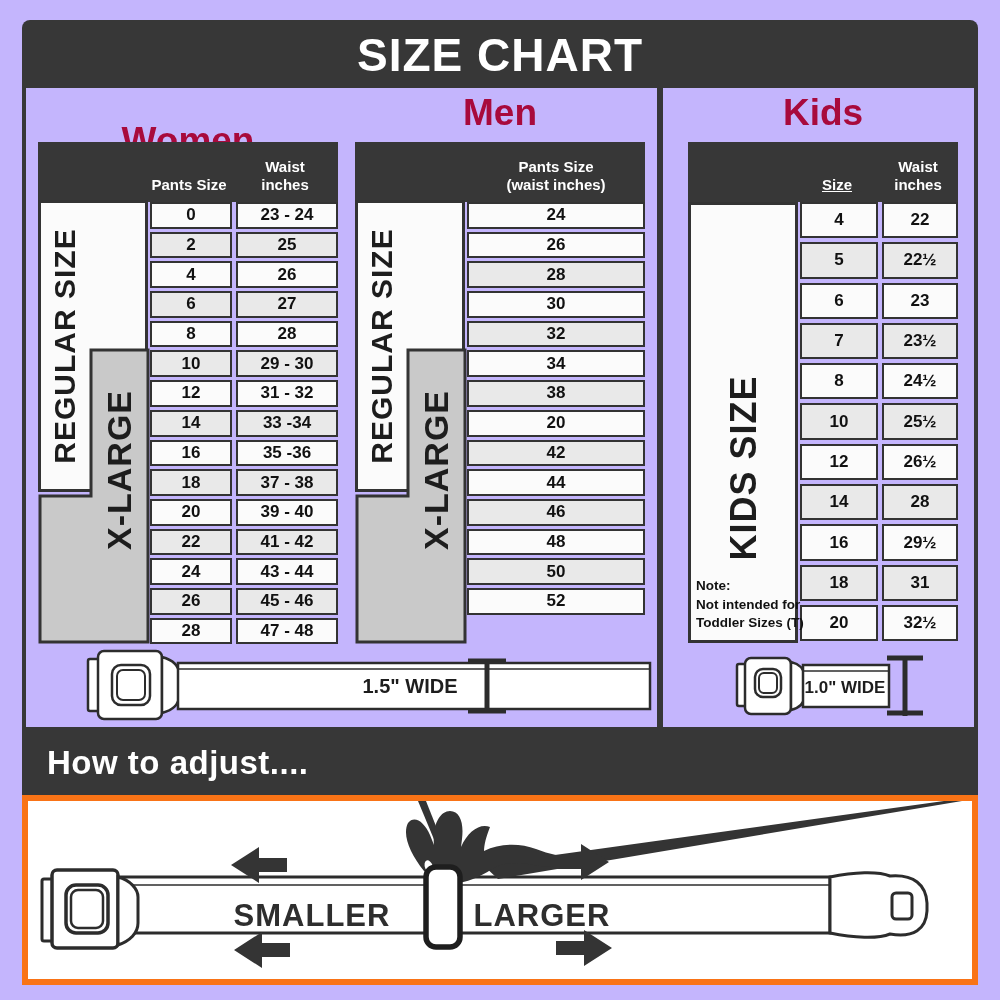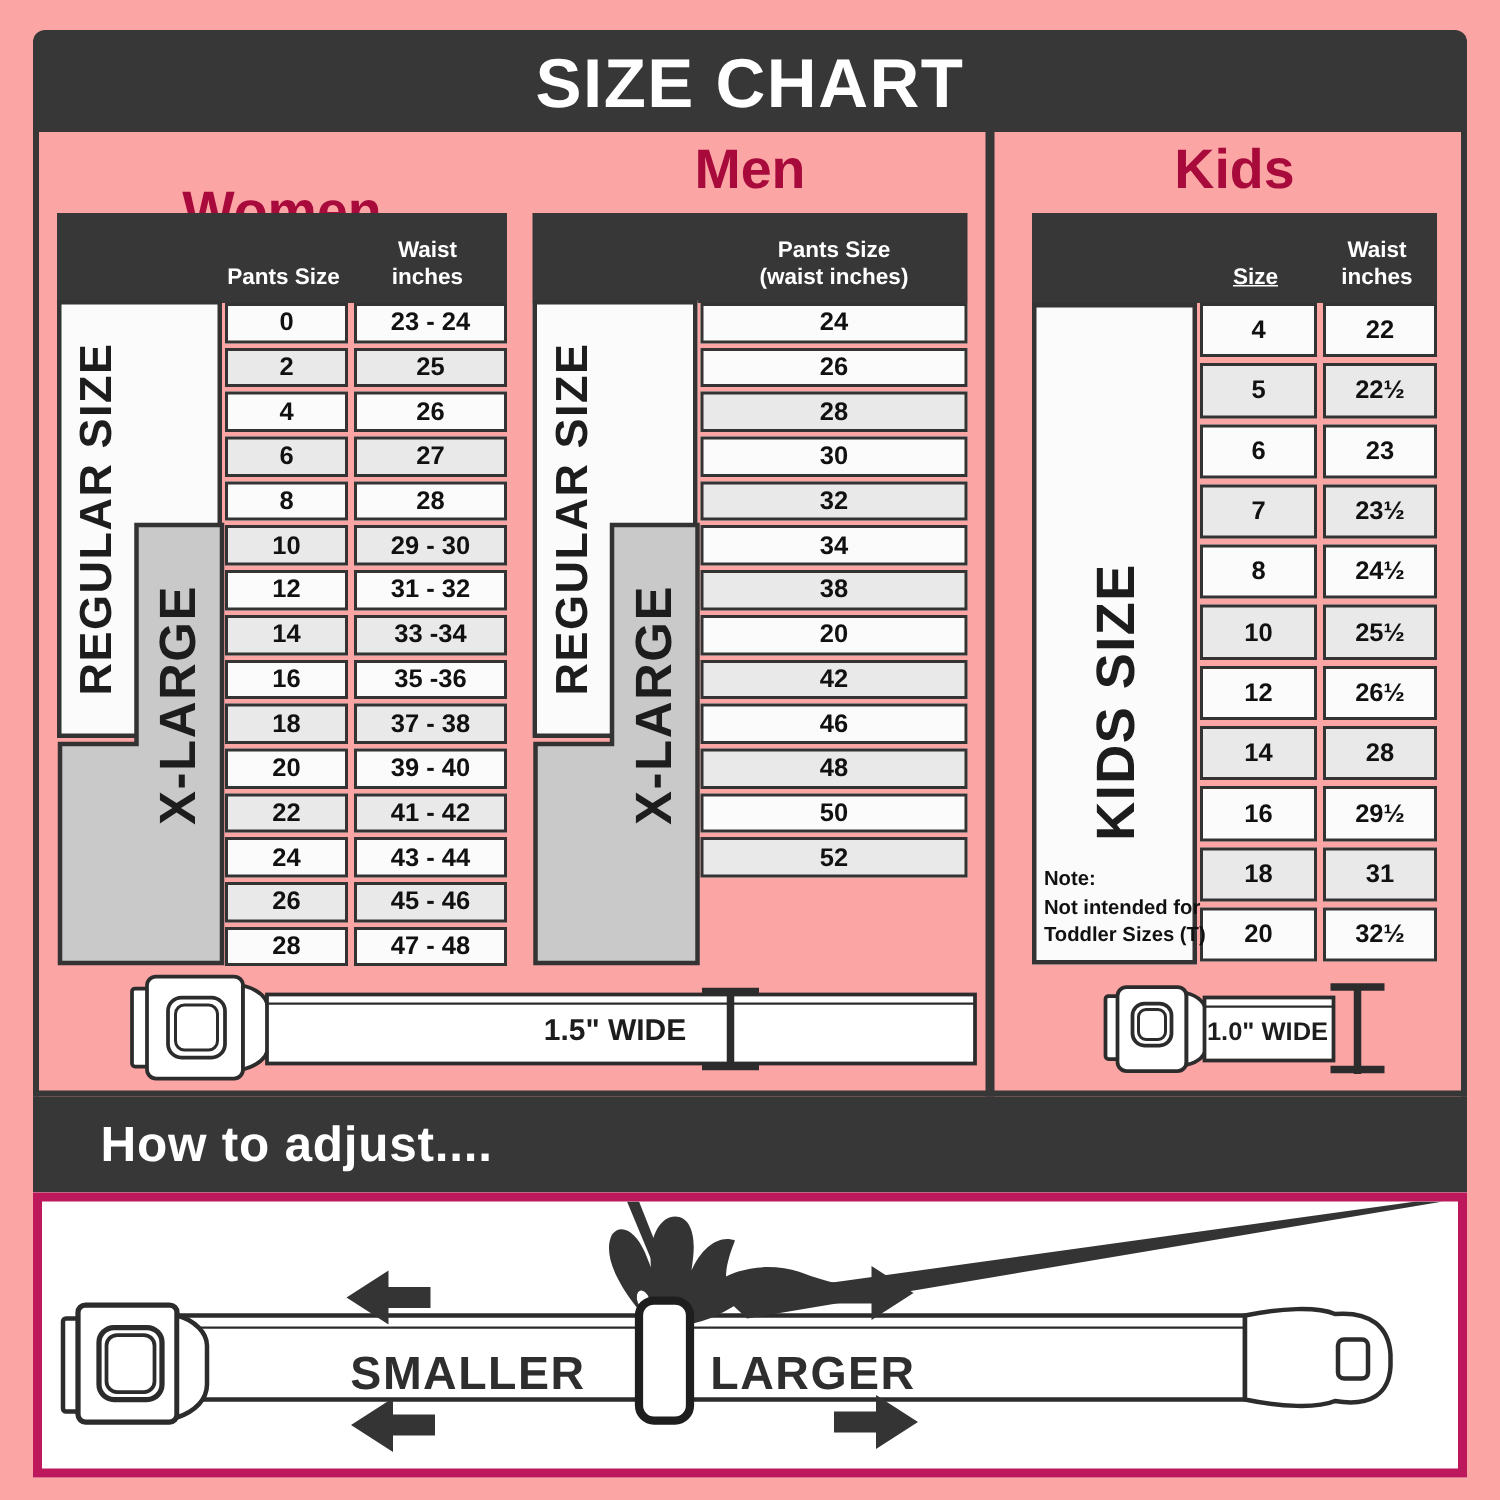--- a/index.html
+++ b/index.html
@@ -1,16 +1,16 @@
 <!DOCTYPE html>
 <html><head>
 <meta charset="utf-8">
 <style>
   html,body{margin:0;padding:0;background:#ffffff;}
-  .page{position:relative;width:1000px;height:1000px;background:#fca5a5;overflow:hidden;
+  .page{position:relative;width:1000px;height:1000px;background:#c4b5fd;overflow:hidden;
         font-family:"Liberation Sans","DejaVu Sans",sans-serif;color:#1a1a1a;}
   .abs{position:absolute;}
 
   
   .title-bar{left:22px;top:20px;width:956px;height:68px;background:#373737;border-radius:8px 8px 0 0;}
   .title-bar span{display:block;text-align:center;line-height:70px;color:#ffffff;
         font-size:46px;font-weight:bold;letter-spacing:1px;}
 
   
   .content-frame{left:22px;top:88px;width:956px;height:643px;box-sizing:border-box;
@@ -74,23 +74,23 @@
 
   
   .belt-adult{left:38px;top:645px;}
   .belt-kids{left:715px;top:652px;}
   .belt-line{stroke:#2c2c2c;fill:#ffffff;}
   .belt-text{font-family:"Liberation Sans","DejaVu Sans",sans-serif;font-weight:bold;fill:#1d1d1d;}
 
   
   .adjust-bar{left:22px;top:731px;width:956px;height:64px;background:#373737;}
   .adjust-bar span{display:block;color:#fff;font-size:33px;font-weight:bold;
-        line-height:64px;padding-left:25px;letter-spacing:.5px;margin-left:20px;}
+        line-height:64px;padding-left:25px;letter-spacing:.5px;}
   .adjust-area{left:22px;top:795px;width:956px;height:190px;box-sizing:border-box;
-        border:6px solid #be185d;background:#fff;}
+        border:6px solid #f97316;background:#fff;}
   .adjust-text{font-family:"Liberation Sans","DejaVu Sans",sans-serif;font-weight:bold;
         fill:#2e2e2e;letter-spacing:1px;}
 </style>
 </head>
 <body>
 
 <div class="page">
 
   <div class="abs title-bar">
     <span>SIZE CHART</span>
@@ -239,20 +239,23 @@
       </div>
 
       <div class="trow">
         <div class="cell c-size">20</div>
       </div>
 
       <div class="trow">
         <div class="cell c-size">42</div>
       </div>
 
+      <div class="trow">
+        <div class="cell c-size">44</div>
+      </div>
 
       <div class="trow">
         <div class="cell c-size">46</div>
       </div>
 
       <div class="trow">
         <div class="cell c-size">48</div>
       </div>
 
       <div class="trow">

